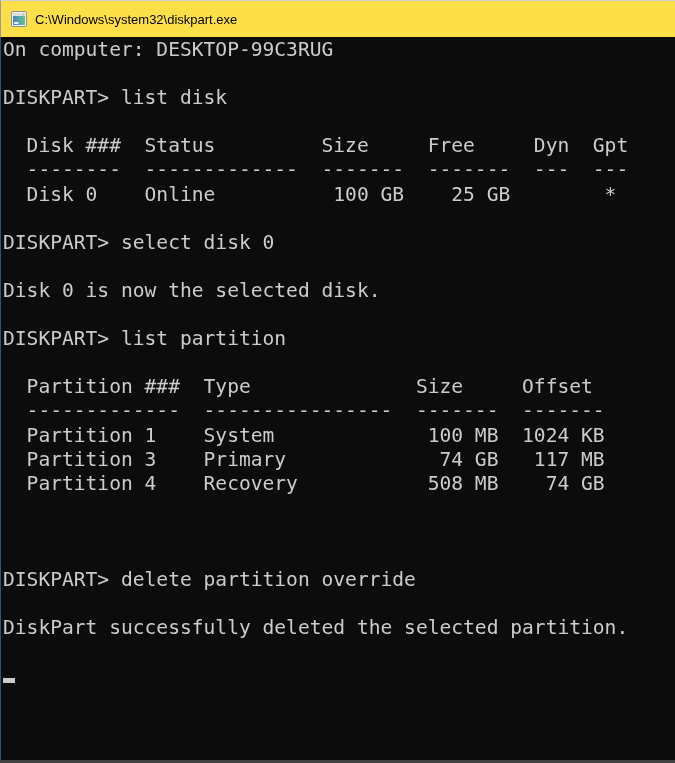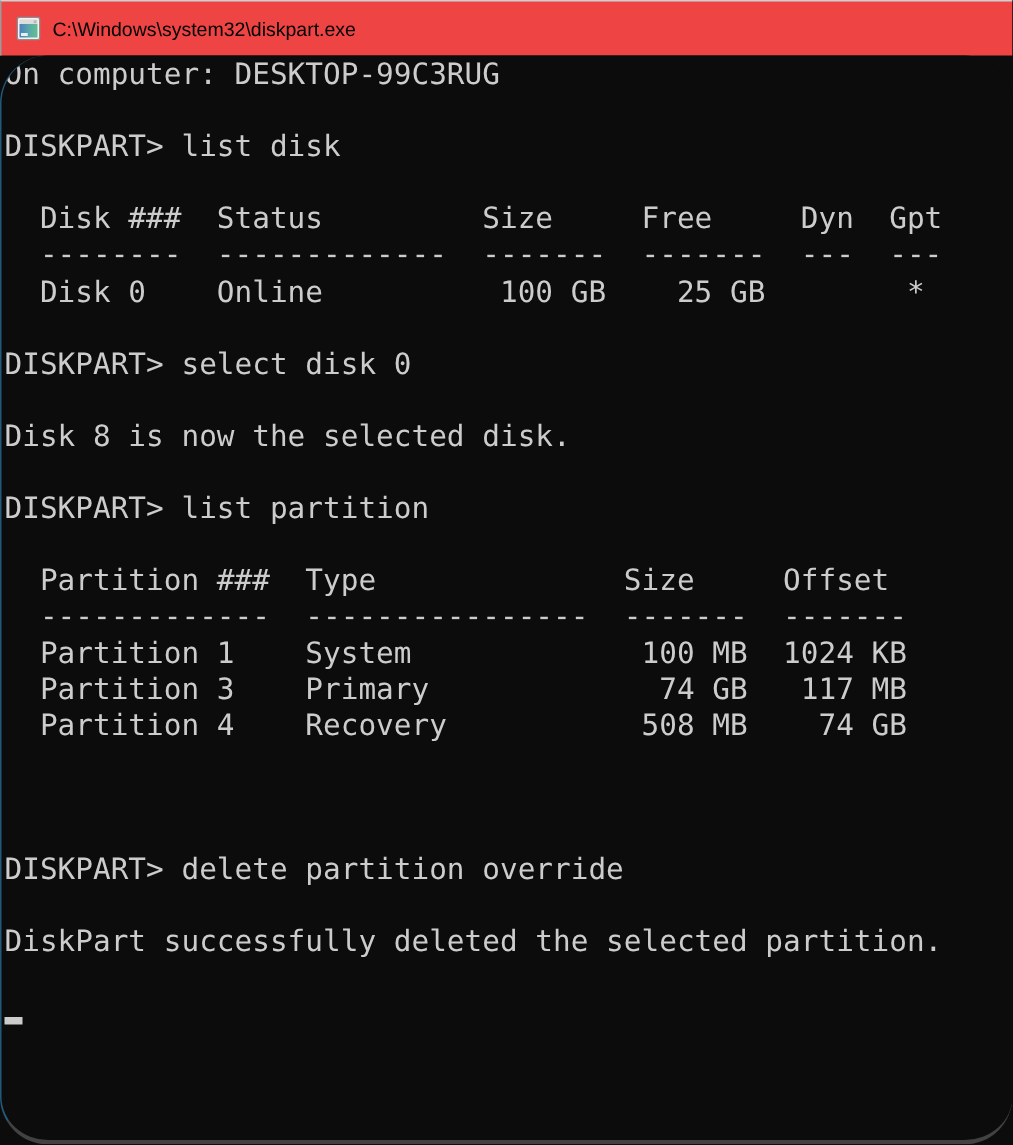--- a/index.html
+++ b/index.html
@@ -13,21 +13,21 @@
   .window {
     width: 675px;
     height: 763px;
     box-sizing: border-box;
     display: flex;
     flex-direction: column;
   }
   .titlebar {
     height: 37px;
     flex: 0 0 37px;
-    background: #ef4444;
+    background: #fde047;
     display: flex;
     align-items: center;
     gap: 8px;
     padding: 0 8px 0 10px;
     box-sizing: border-box;
     border-left: 1px solid #9b9b9b;
     border-top: 1px solid #d0d0d0;
   }
   .title-icon {
     flex: 0 0 16px;
@@ -43,21 +43,20 @@
   .console {
     flex: 1 1 auto;
     background: #0c0c0c;
     color: #cccccc;
     font: 19.6px/24.1px "DejaVu Sans Mono", monospace;
     padding: 1px 7px 0 2px;
     box-sizing: border-box;
     border-left: 1px solid #235a7c;
     border-bottom: 3px solid #424242;
     overflow: hidden;
-    border-radius: 32px;
   }
   .line {
     white-space: pre;
     height: 24.1px;
   }
   .cursor {
     display: inline-block;
     width: 12px;
     height: 5px;
     background: #cccccc;
@@ -91,21 +90,21 @@
     <div class="line">On computer: DESKTOP-99C3RUG</div>
     <div class="line"></div>
     <div class="line">DISKPART&gt; list disk</div>
     <div class="line"></div>
     <div class="line">  Disk ###  Status         Size     Free     Dyn  Gpt</div>
     <div class="line">  --------  -------------  -------  -------  ---  ---</div>
     <div class="line">  Disk 0    Online          100 GB    25 GB        *</div>
     <div class="line"></div>
     <div class="line">DISKPART&gt; select disk 0</div>
     <div class="line"></div>
-    <div class="line">Disk 8 is now the selected disk.</div>
+    <div class="line">Disk 0 is now the selected disk.</div>
     <div class="line"></div>
     <div class="line">DISKPART&gt; list partition</div>
     <div class="line"></div>
     <div class="line">  Partition ###  Type              Size     Offset</div>
     <div class="line">  -------------  ----------------  -------  -------</div>
     <div class="line">  Partition 1    System             100 MB  1024 KB</div>
     <div class="line">  Partition 3    Primary             74 GB   117 MB</div>
     <div class="line">  Partition 4    Recovery           508 MB    74 GB</div>
     <div class="line"></div>
     <div class="line"></div>

